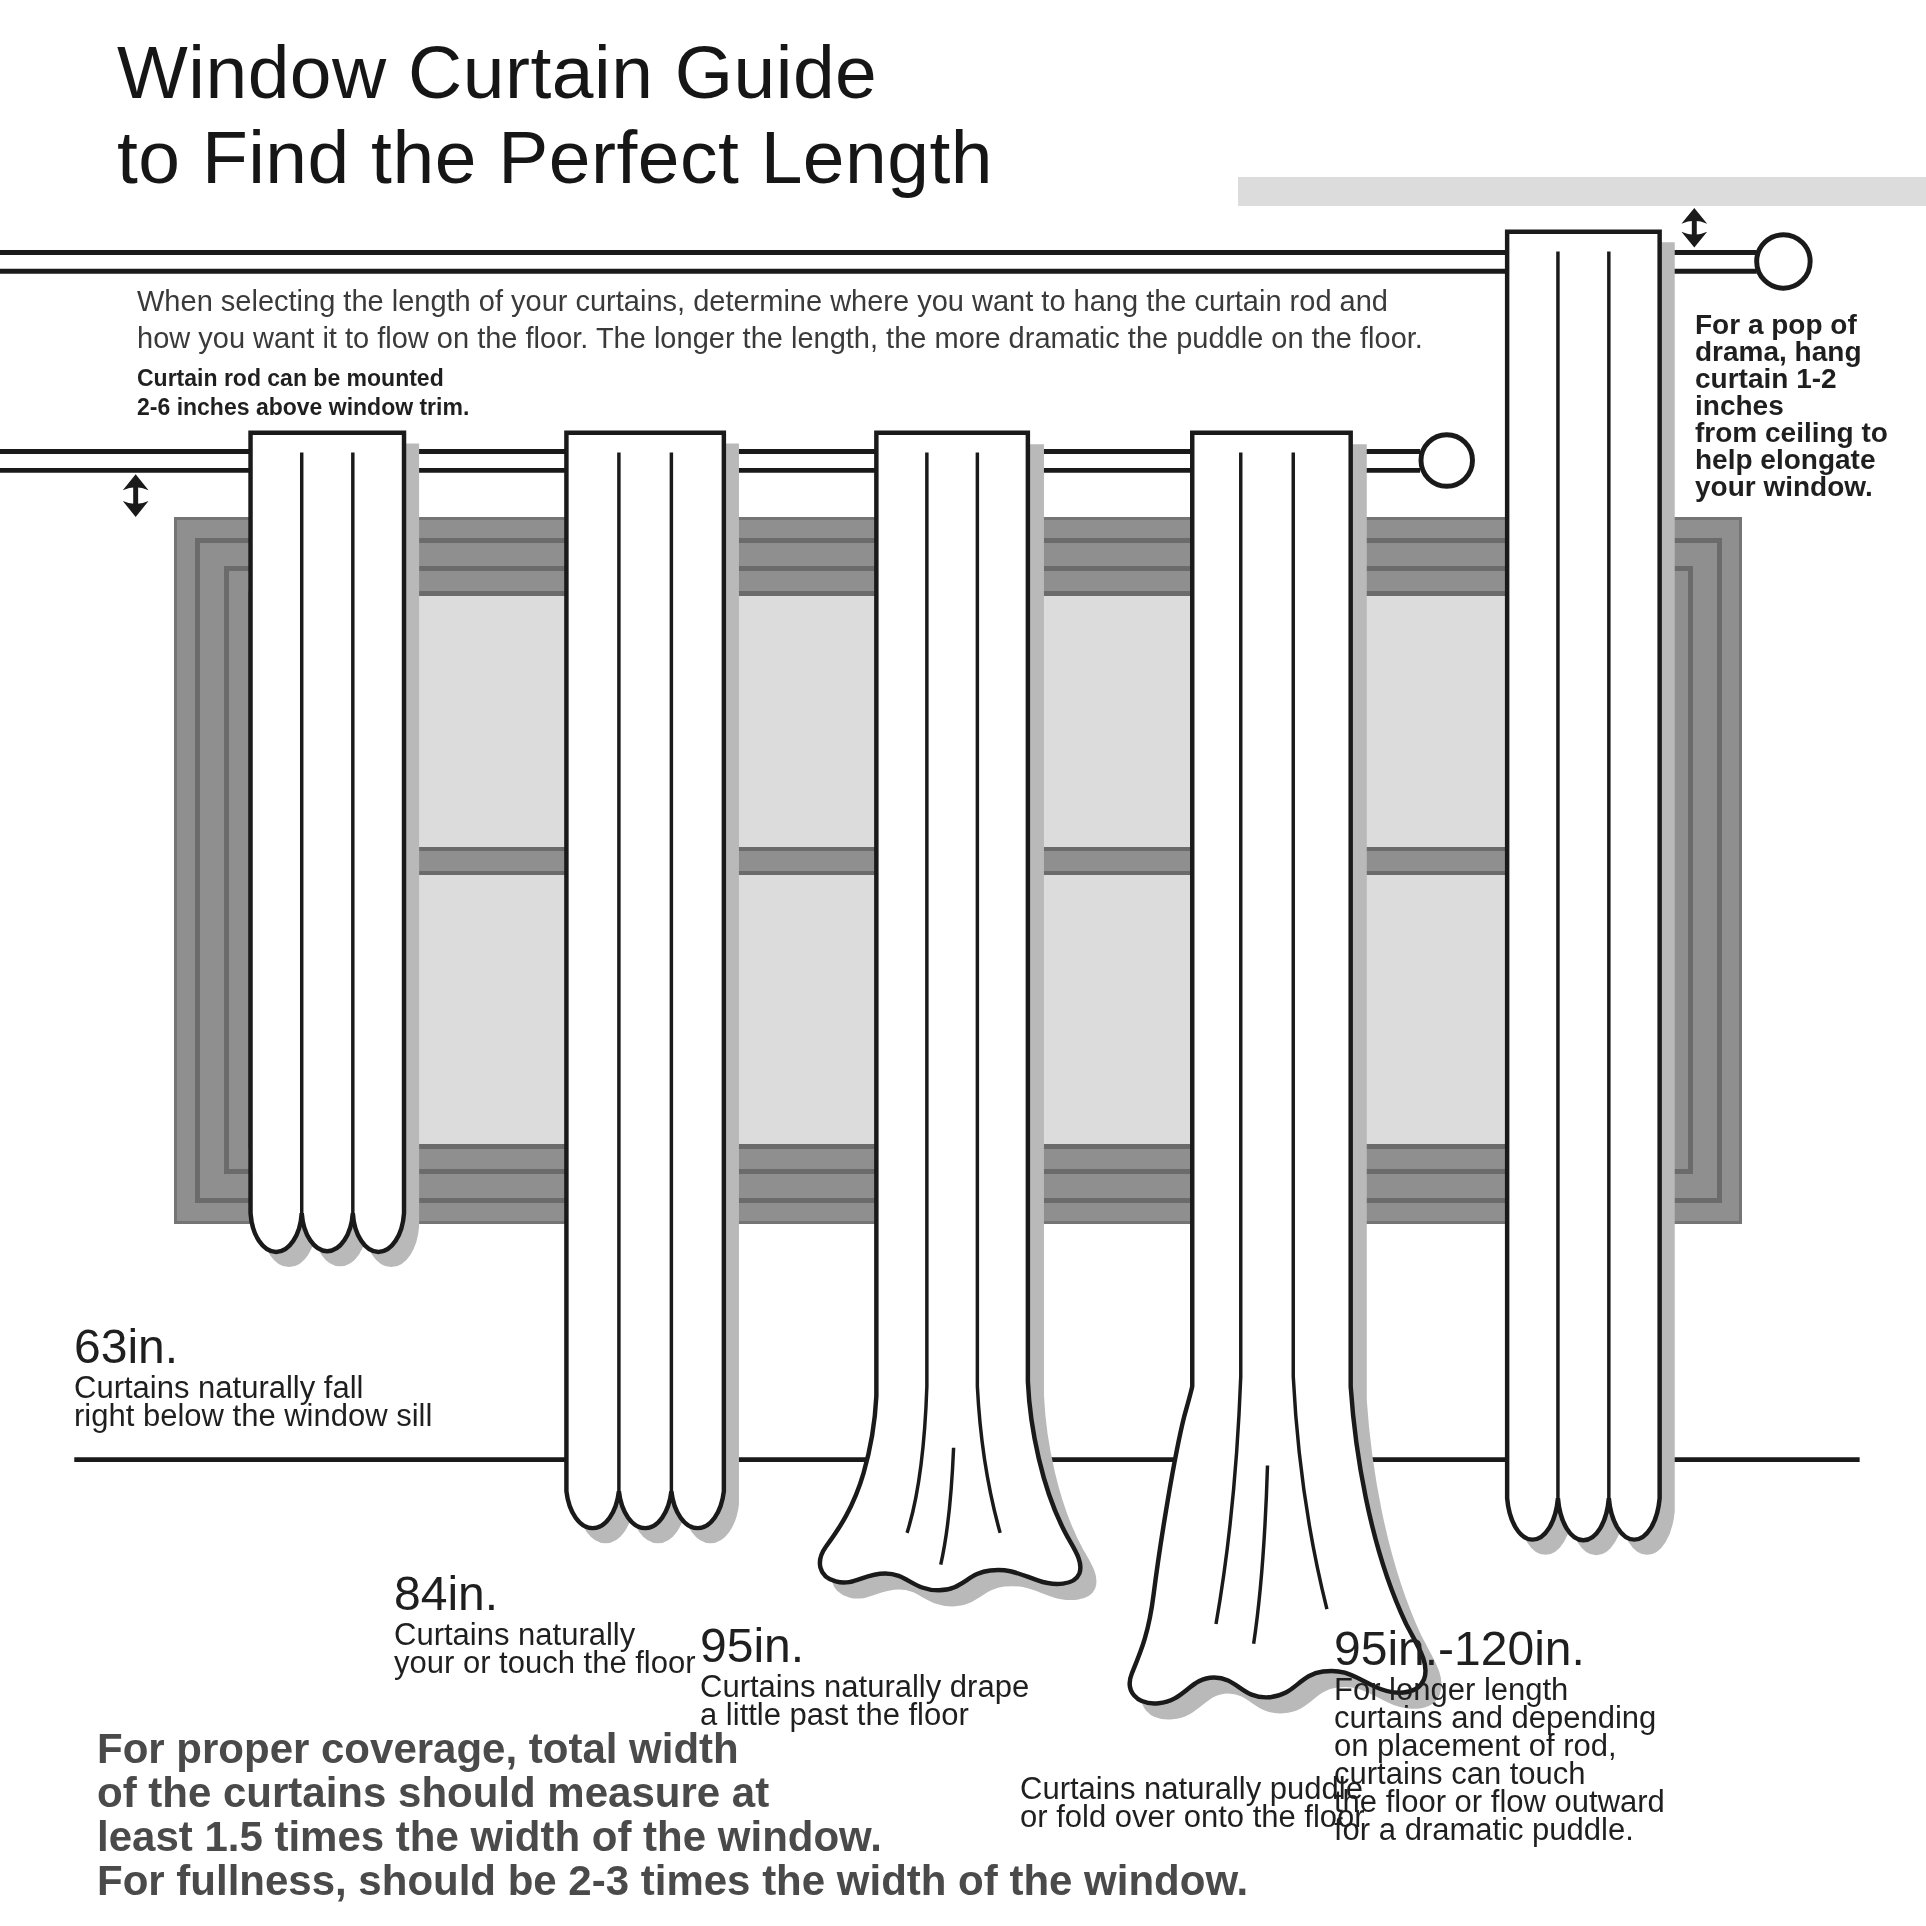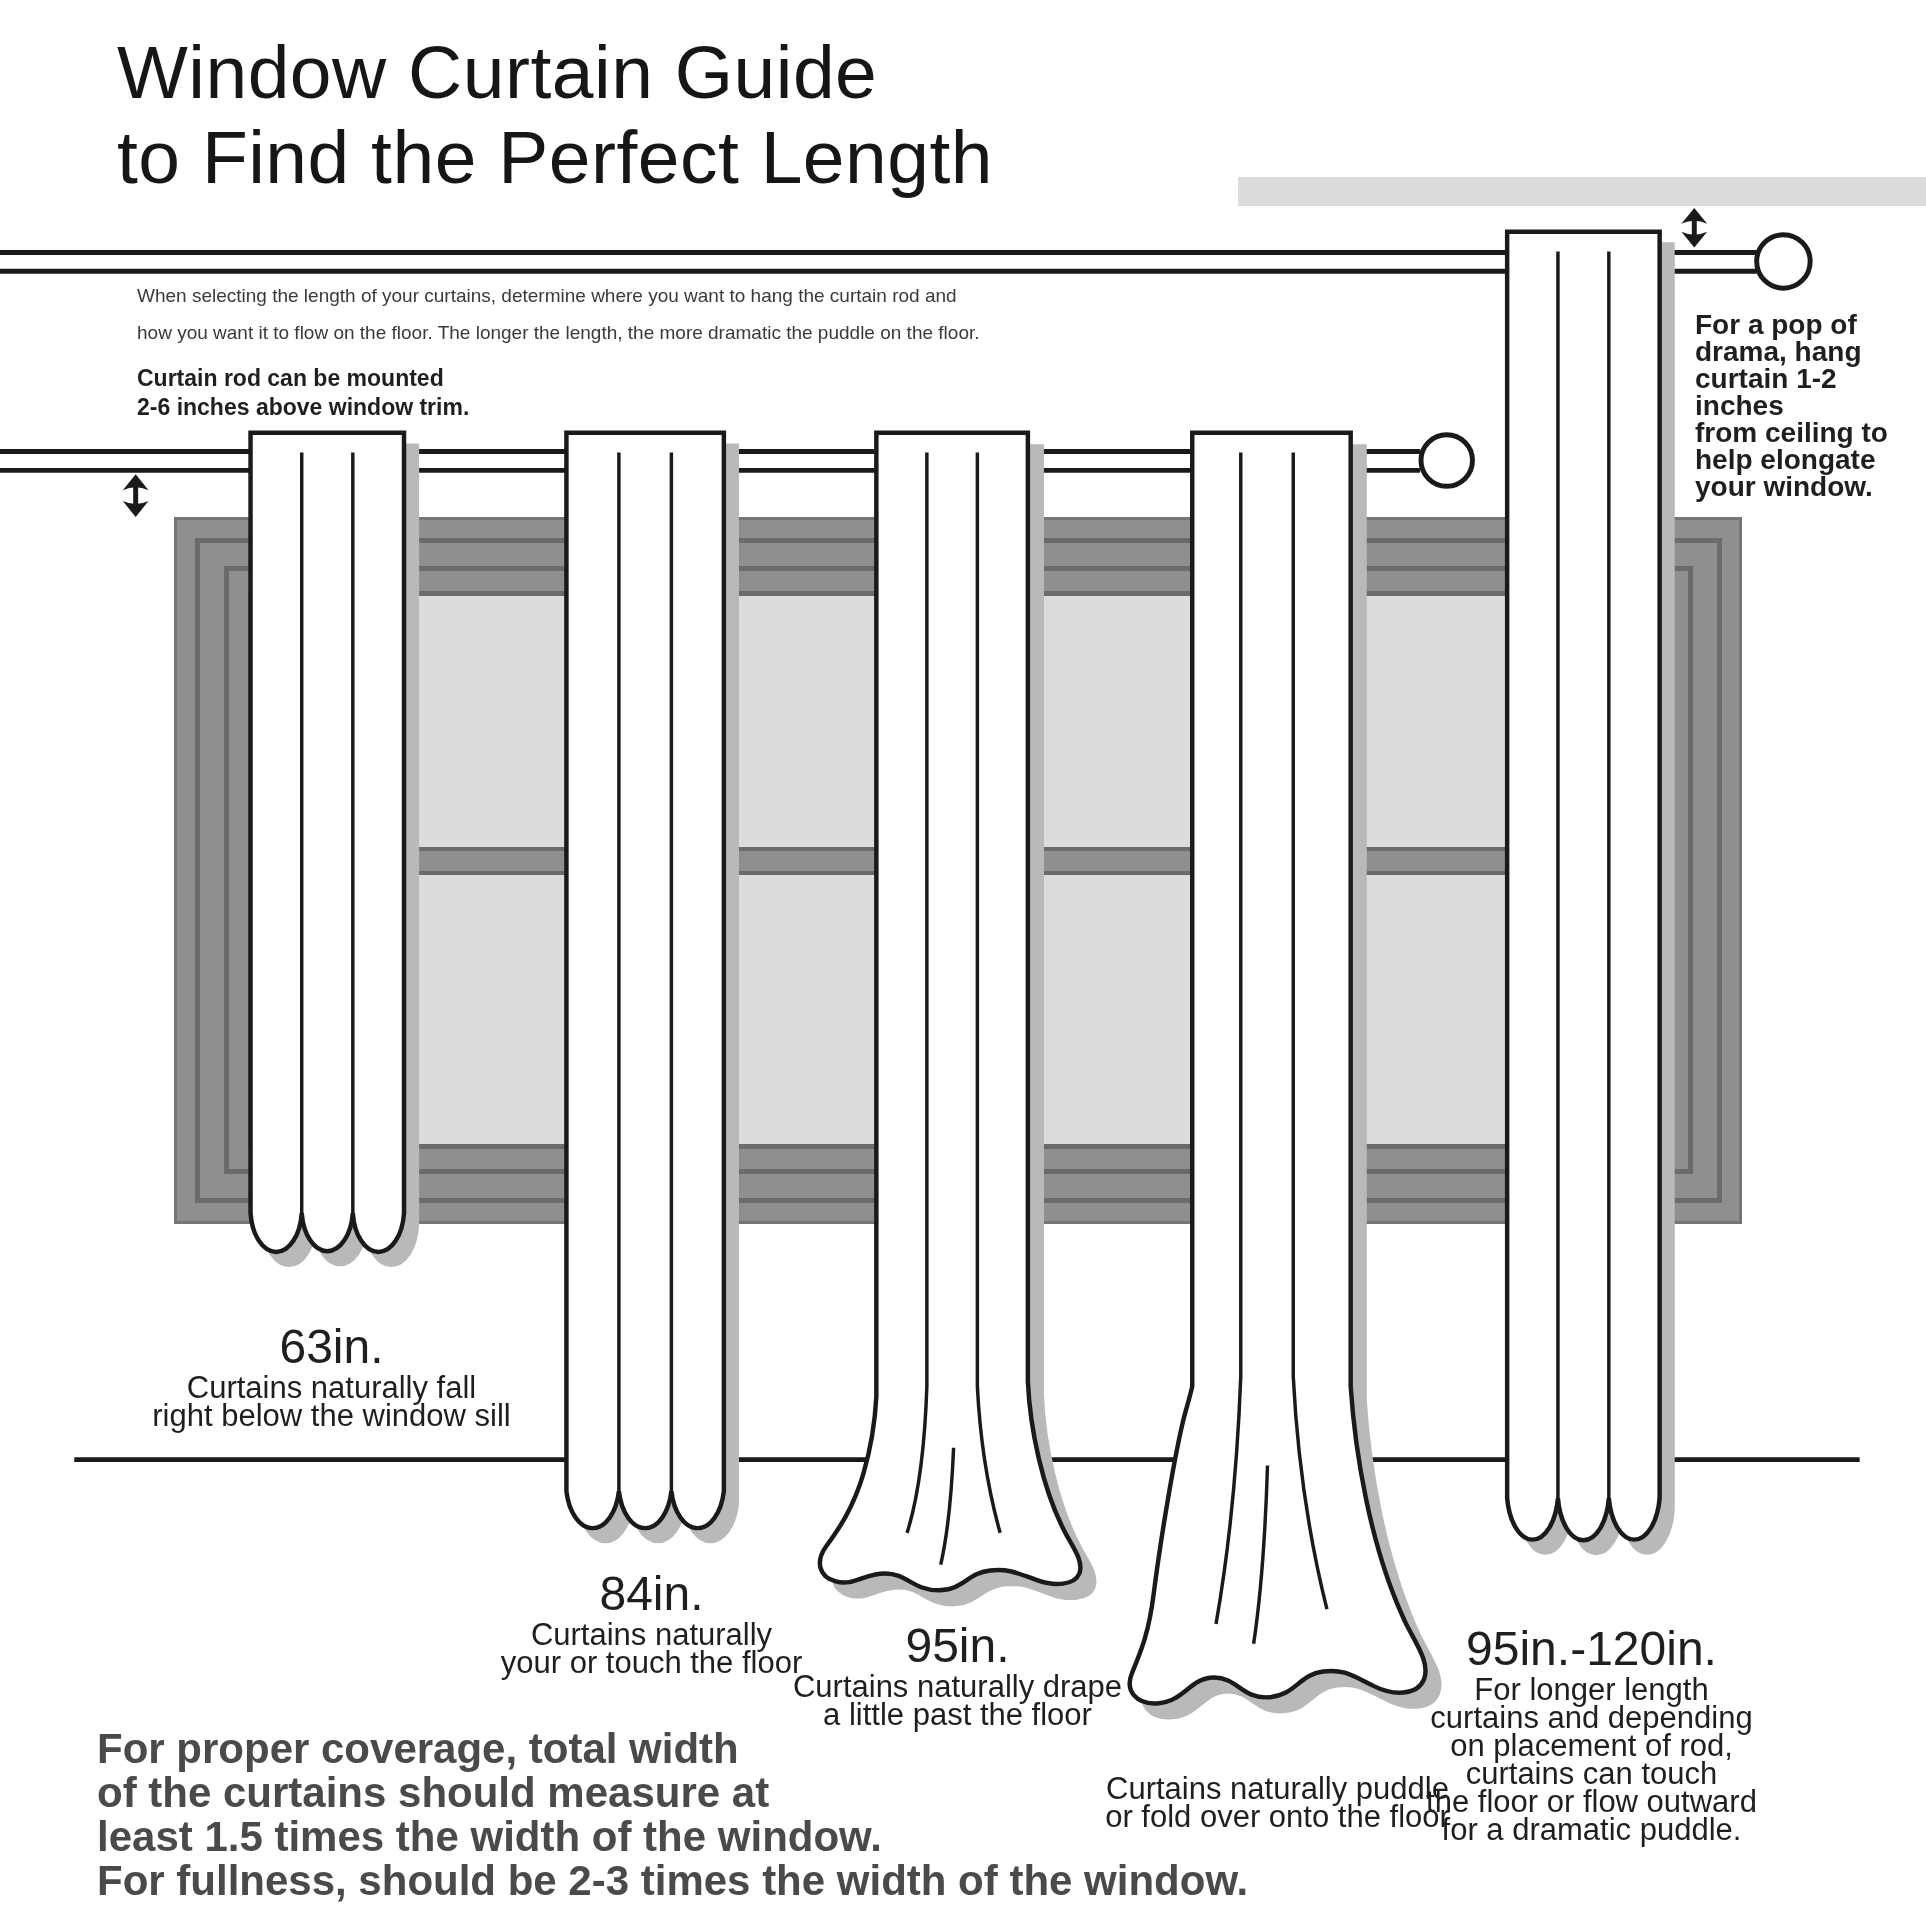--- a/index.html
+++ b/index.html
@@ -3,26 +3,26 @@
 <meta charset="utf-8">
 <style>
   html,body{margin:0;padding:0;background:#ffffff;}
   body{font-family:"Liberation Sans","DejaVu Sans",sans-serif;}
   .stage{position:relative;width:1927px;height:1912px;background:#ffffff;overflow:hidden;}
   .abs{position:absolute;}
   .pre{white-space:pre-line;}
 
   
   .title{left:117px;top:30px;font-size:75px;line-height:85px;color:#161616;letter-spacing:0.5px;font-weight:400;}
-  .intro{left:137px;top:277px;font-size:19px;line-height:37px;color:#3a3a3a;}
+  .intro{left:137px;top:283px;font-size:29px;line-height:37px;color:#3a3a3a;}
   .rod-note{left:137px;top:364px;font-size:23px;line-height:29px;color:#1f1f1f;font-weight:700;}
   .ceiling-tip{left:1695px;top:311px;width:238px;font-size:28px;line-height:27px;color:#1f1f1f;font-weight:700;}
   .coverage{left:97px;top:1695px;font-size:42px;line-height:44px;color:#4a4a4a;font-weight:700;margin-top:32px;}
 
-  .len-label{width:515px;text-align:center;color:#1f1f1f;}
+  .len-label{width:515px;color:#1f1f1f;}
   .len-label .num{font-size:48px;line-height:54px;font-weight:400;}
   .len-label .desc{font-size:31px;line-height:28px;}
 
   
   .ceiling-band{left:1238px;top:177px;width:689px;height:29px;background:#dcdcdc;}
 
   
   .win-outer{left:174px;top:517px;width:1568px;height:707px;background:#8f8f8f;border:3px solid #757575;box-sizing:border-box;}
   .win-ring{box-sizing:border-box;border:5px solid #6b6b6b;background:transparent;}
   .ring1{left:195px;top:538px;width:1527px;height:665px;}

